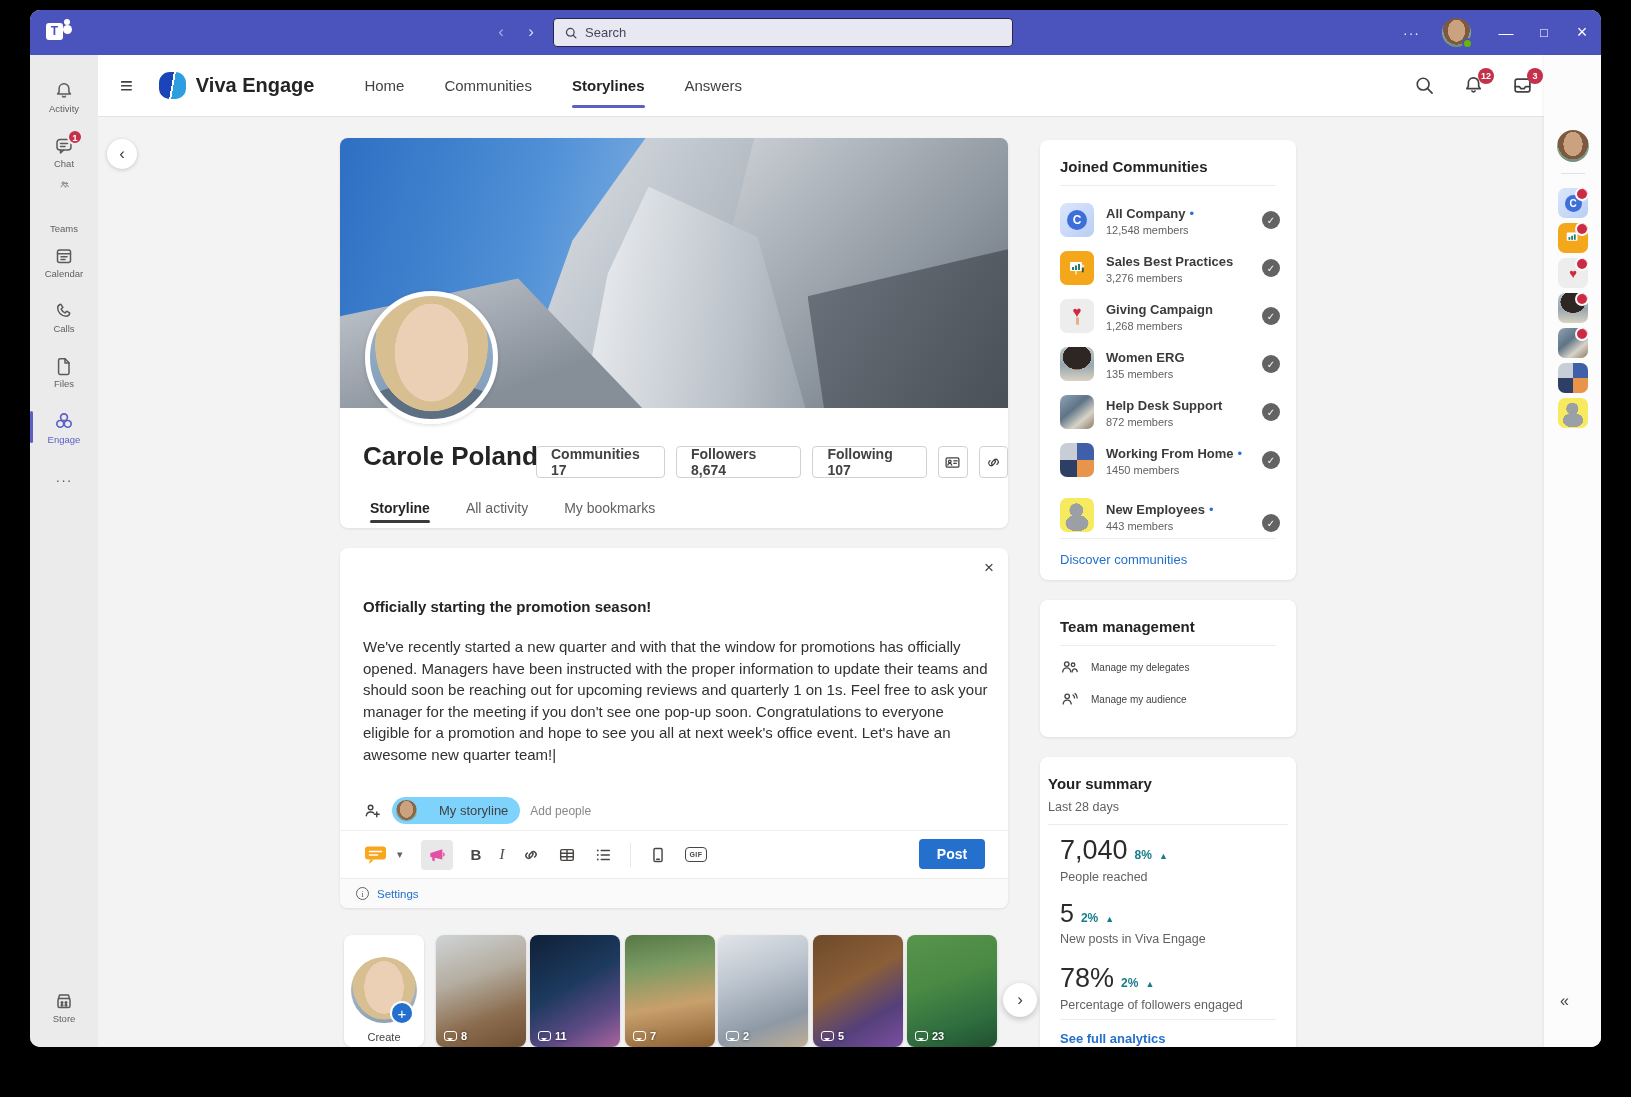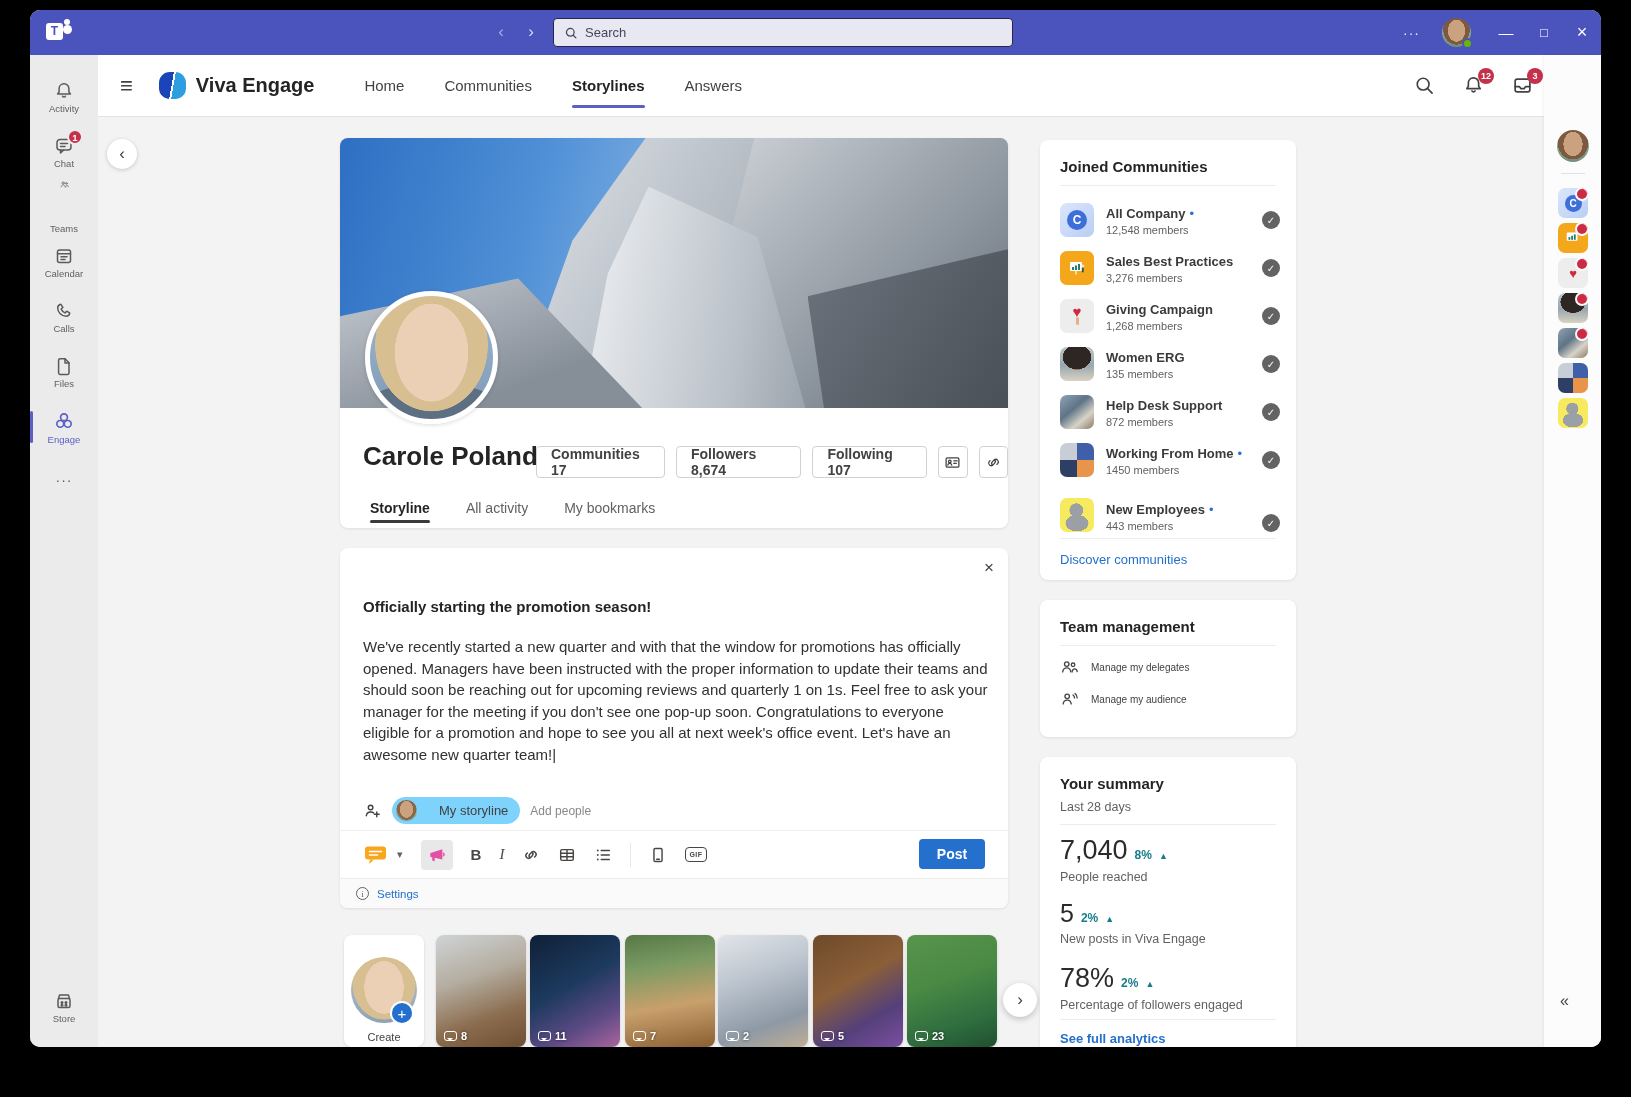--- a/index.html
+++ b/index.html
@@ -135,21 +135,21 @@
   .ci-3 { background:#ededed; color:#cf2b3e; font-size:15px; }
   .ci-4 { background:radial-gradient(ellipse 42% 36% at 50% 30%,#2e2622 0 99%,transparent 100%),radial-gradient(ellipse 26% 24% at 50% 44%,#a9795a 0 99%,transparent 100%),linear-gradient(180deg,#b9c4c9 0%,#9aa8ae 55%,#d9d2c4 100%); }
   .ci-5 { background:linear-gradient(140deg,#8fa3b8 0%,#5f7486 40%,#d8d3c8 70%,#8a7a62 100%); }
   .ci-6 { background:conic-gradient(#3f5fa8 0 25%,#e8944a 25% 50%,#2e3f66 50% 75%,#c9cdd6 75% 100%); }
   .ci-7 { background:radial-gradient(circle at 48% 36%,#9aa0a6 0 24%,transparent 25%),radial-gradient(ellipse 34% 24% at 50% 74%,#9aa0a6 0 99%,transparent 100%),#f7ea5e; }
 
   .tm-card { left:942px; top:483px; width:256px; height:137px; padding:18px 20px; }
   .tm-item { position:absolute; left:20px; display:flex; align-items:center; gap:13px; font-size:10px; color:#424242; }
   .tm-item svg { stroke:#484644; fill:none; stroke-width:1.5; stroke-linecap:round; stroke-linejoin:round; }
 
-  .sum-card { left:942px; top:640px; width:256px; height:300px; padding:18px 20px; }
+  .sum-card { left:942px; top:640px; width:256px; height:300px; padding:18px 8px; }
   .sum-period { font-size:12.5px; color:#616161; margin-top:8px; }
   .stat { position:absolute; left:20px; }
   .stat-val { font-size:27px; color:#2b2b2b; display:flex; align-items:baseline; gap:7px; }
   .stat-delta { font-size:12px; color:#177d8a; font-weight:bold; }
   .stat-arrow { font-size:9px; color:#177d8a; }
   .stat-lbl { font-size:12.5px; color:#616161; margin-top:4px; }
   .sum-div2 { position:absolute; left:20px; right:20px; top:262px; height:1px; background:#ececec; }
   .sum-link { position:absolute; left:20px; top:274px; font-size:13px; color:#2470cc; font-weight:bold; }
 
   

